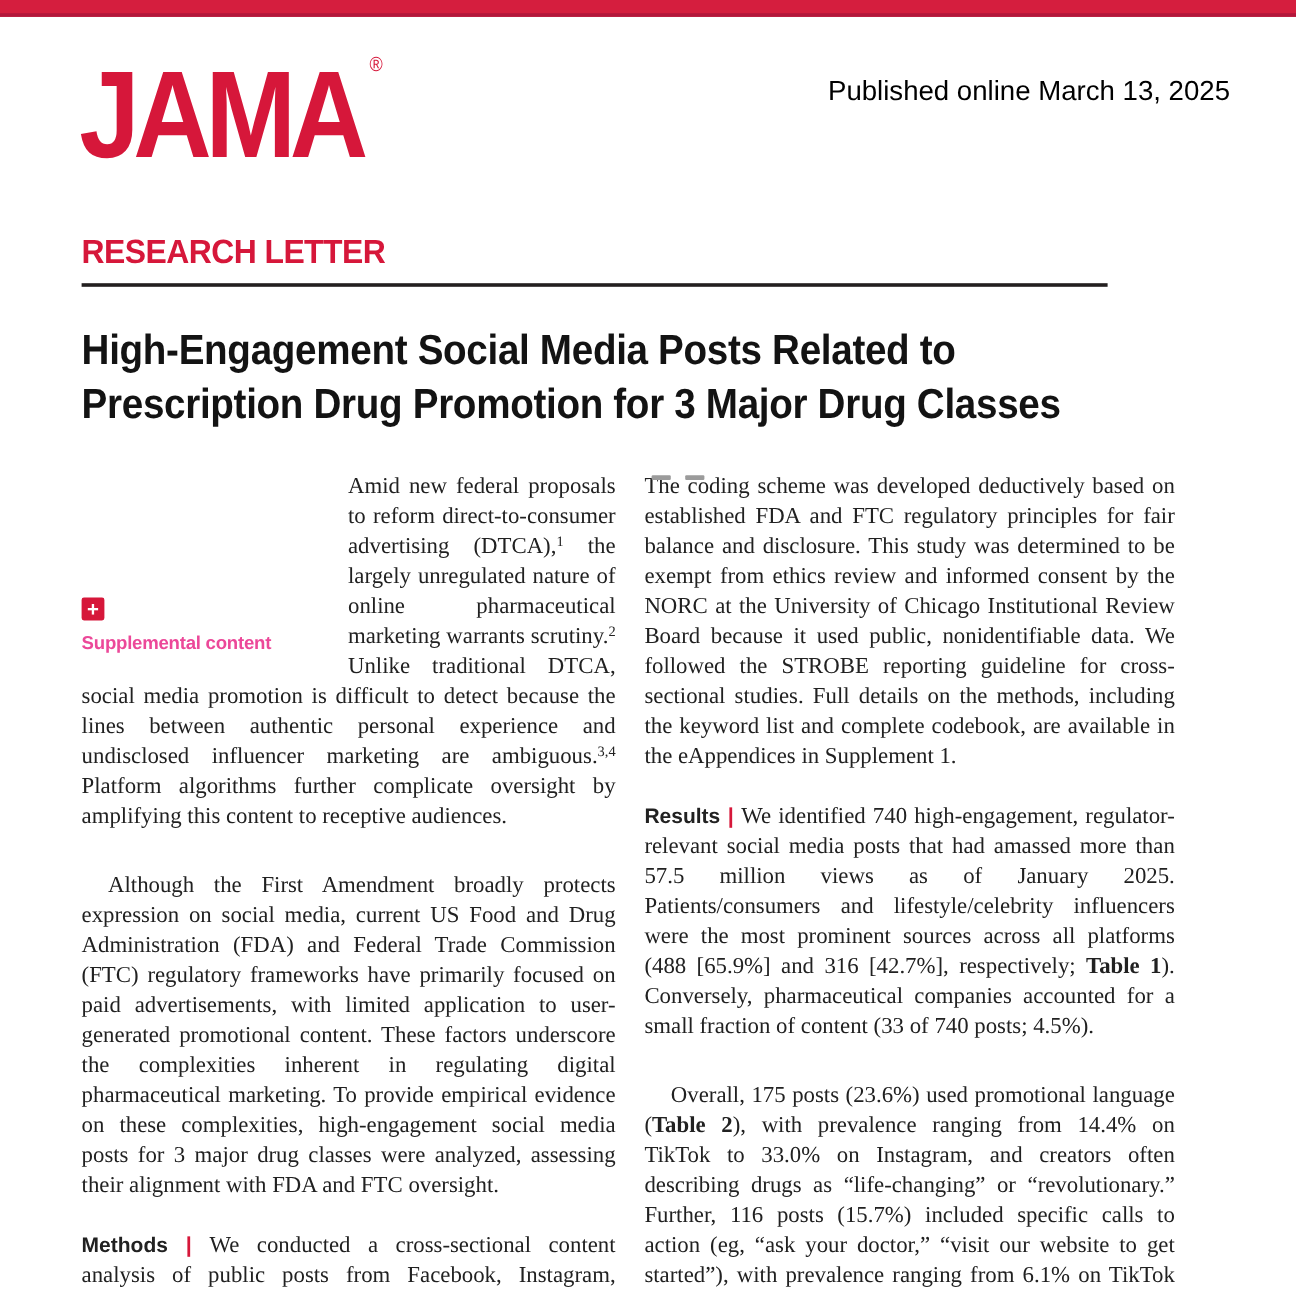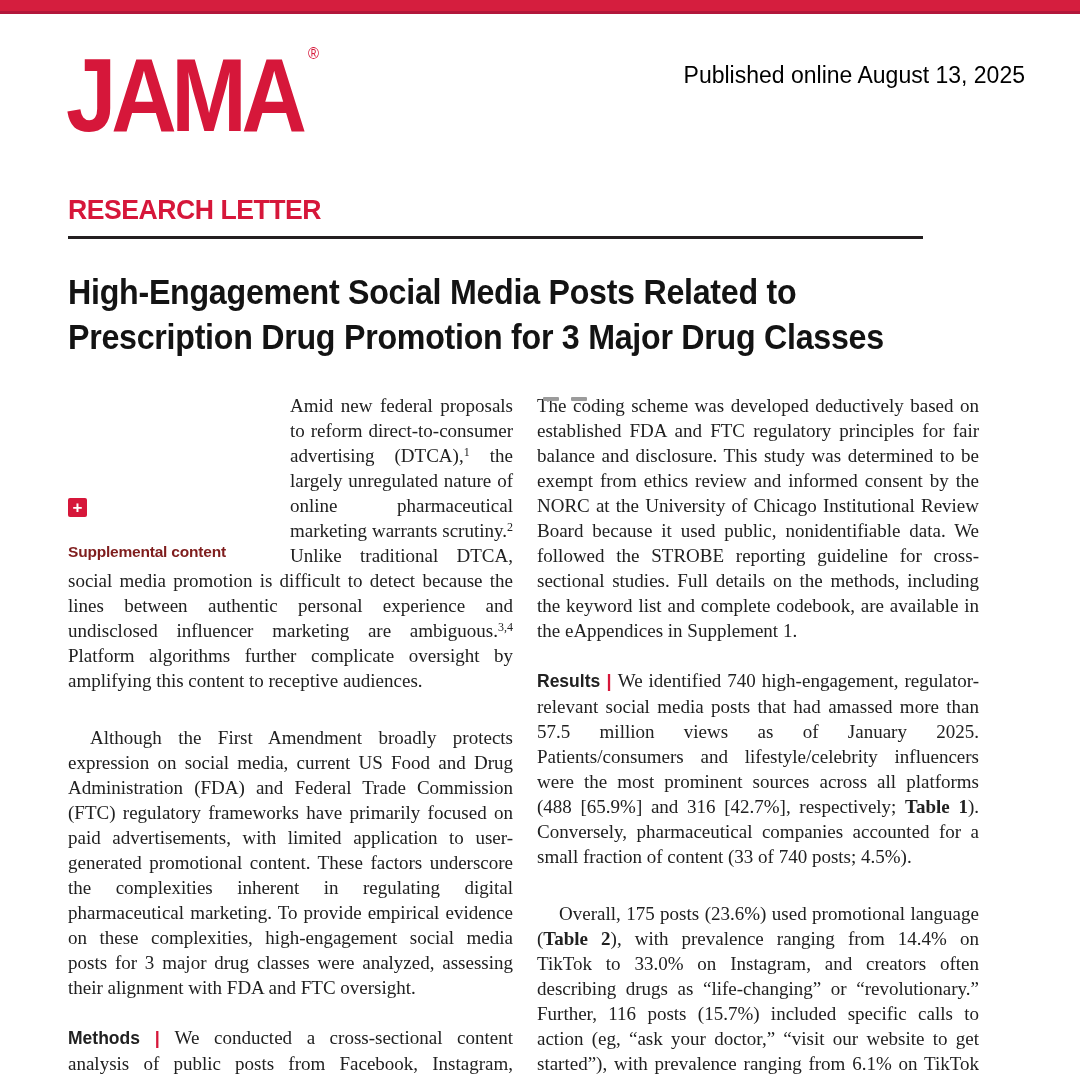--- a/index.html
+++ b/index.html
@@ -113,43 +113,43 @@
     width: 19px; height: 19px;
     background: #D6173A;
     color: #fff;
     font-family: "Liberation Sans", sans-serif;
     font-weight: bold; font-size: 17px;
     line-height: 19px;
     text-align: center;
     border-radius: 2px;
   }
   .suppl-label {
-    margin-top: 22px;
+    margin-top: 7px;
     font-family: "Liberation Sans", sans-serif;
     font-weight: bold; font-size: 15.5px;
-    color: #7f1d1d;
+    color: #ec4899;
     letter-spacing: -0.2px;
   }
 
   
   .artifact { position: absolute; top: -11px; left: 6px; }
   .artifact span {
     display: inline-block;
     width: 16px; height: 4px;
     background: #9b9b9b;
     margin-right: 12px;
     border-radius: 1px;
   }
 </style>
 </head>
 <body>
 
 <div class="topbar"></div>
 
-<div class="published">Published online August 13, 2025</div>
+<div class="published">Published online March 13, 2025</div>
 
 <div class="logo"><span>JAMA</span><span class="reg">®</span></div>
 
 <div class="kicker">RESEARCH LETTER</div>
 
 <div class="rule"></div>
 
 <div class="title">
   <div>High-Engagement Social Media Posts Related to</div>
   <div>Prescription Drug Promotion for 3 Major Drug Classes</div>

